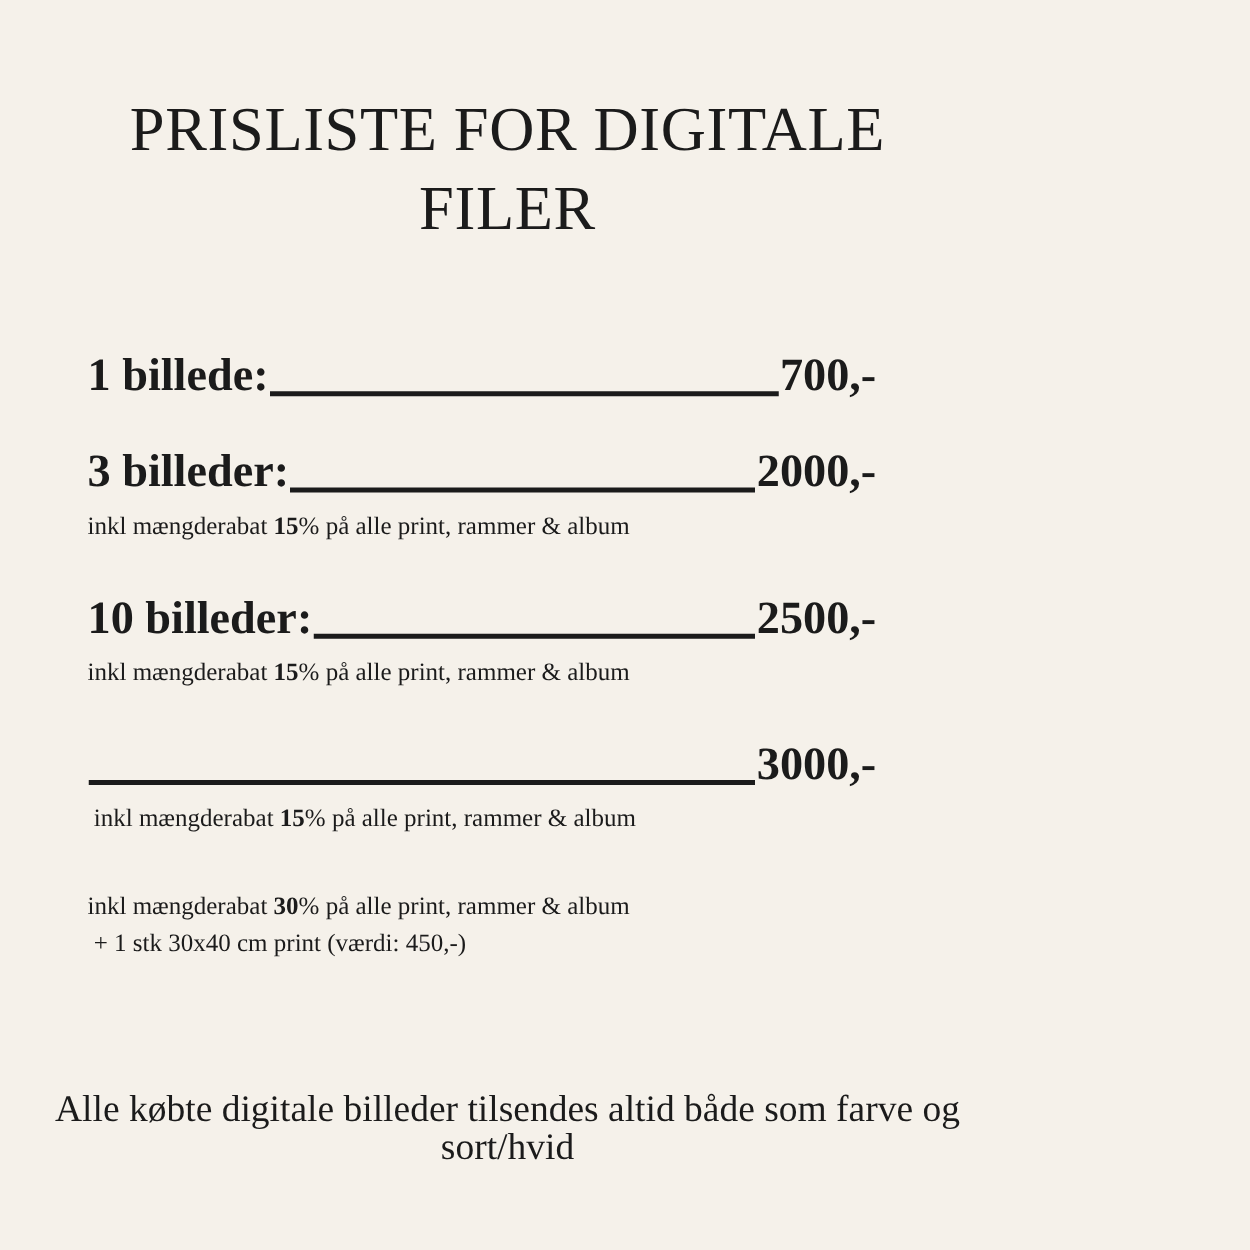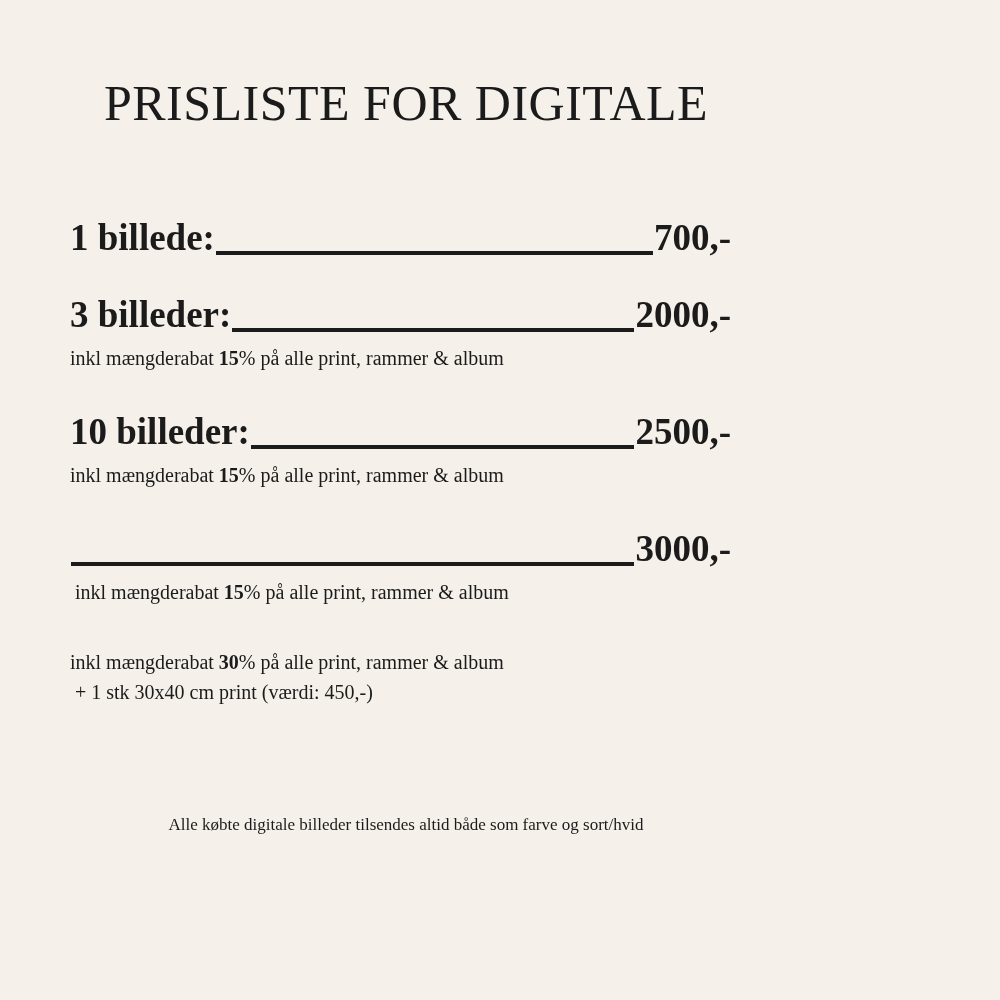--- a/index.html
+++ b/index.html
@@ -21,21 +21,21 @@
   }
   .title {
     padding-top: 72px;
     text-align: center;
     font-size: 50px;
     line-height: 63px;
     font-weight: 400;
     letter-spacing: 0.5px;
   }
   .price-list {
-    margin: 84px 81px 0 70px;
+    margin: 84px 111px 0 70px;
   }
   .price-item {
     margin-bottom: 40px;
   }
   .price-row {
     display: flex;
     align-items: baseline;
     font-size: 37px;
     font-weight: 700;
     line-height: 1;
@@ -57,31 +57,32 @@
   }
   .note b {
     font-weight: 700;
   }
   .extra-note {
     margin-top: 0;
   }
   .footer {
     margin-top: 103px;
     text-align: center;
-    font-size: 17px;
+    font-size: 30px;
     line-height: 30px;
   }
 </style>
 </head>
 <body style="background: rgb(245, 241, 234); color: rgb(27, 27, 27);">
 
 <div class="page">
 
   <div class="title">
     <div>PRISLISTE FOR DIGITALE</div>
+    <div>FILER</div>
   </div>
 
   <div class="price-list">
 
     <div class="price-item">
       <div class="price-row">
         <span class="label">1 billede:</span>
         <span class="fill-line"></span>
         <span class="price">700,-</span>
       </div>

